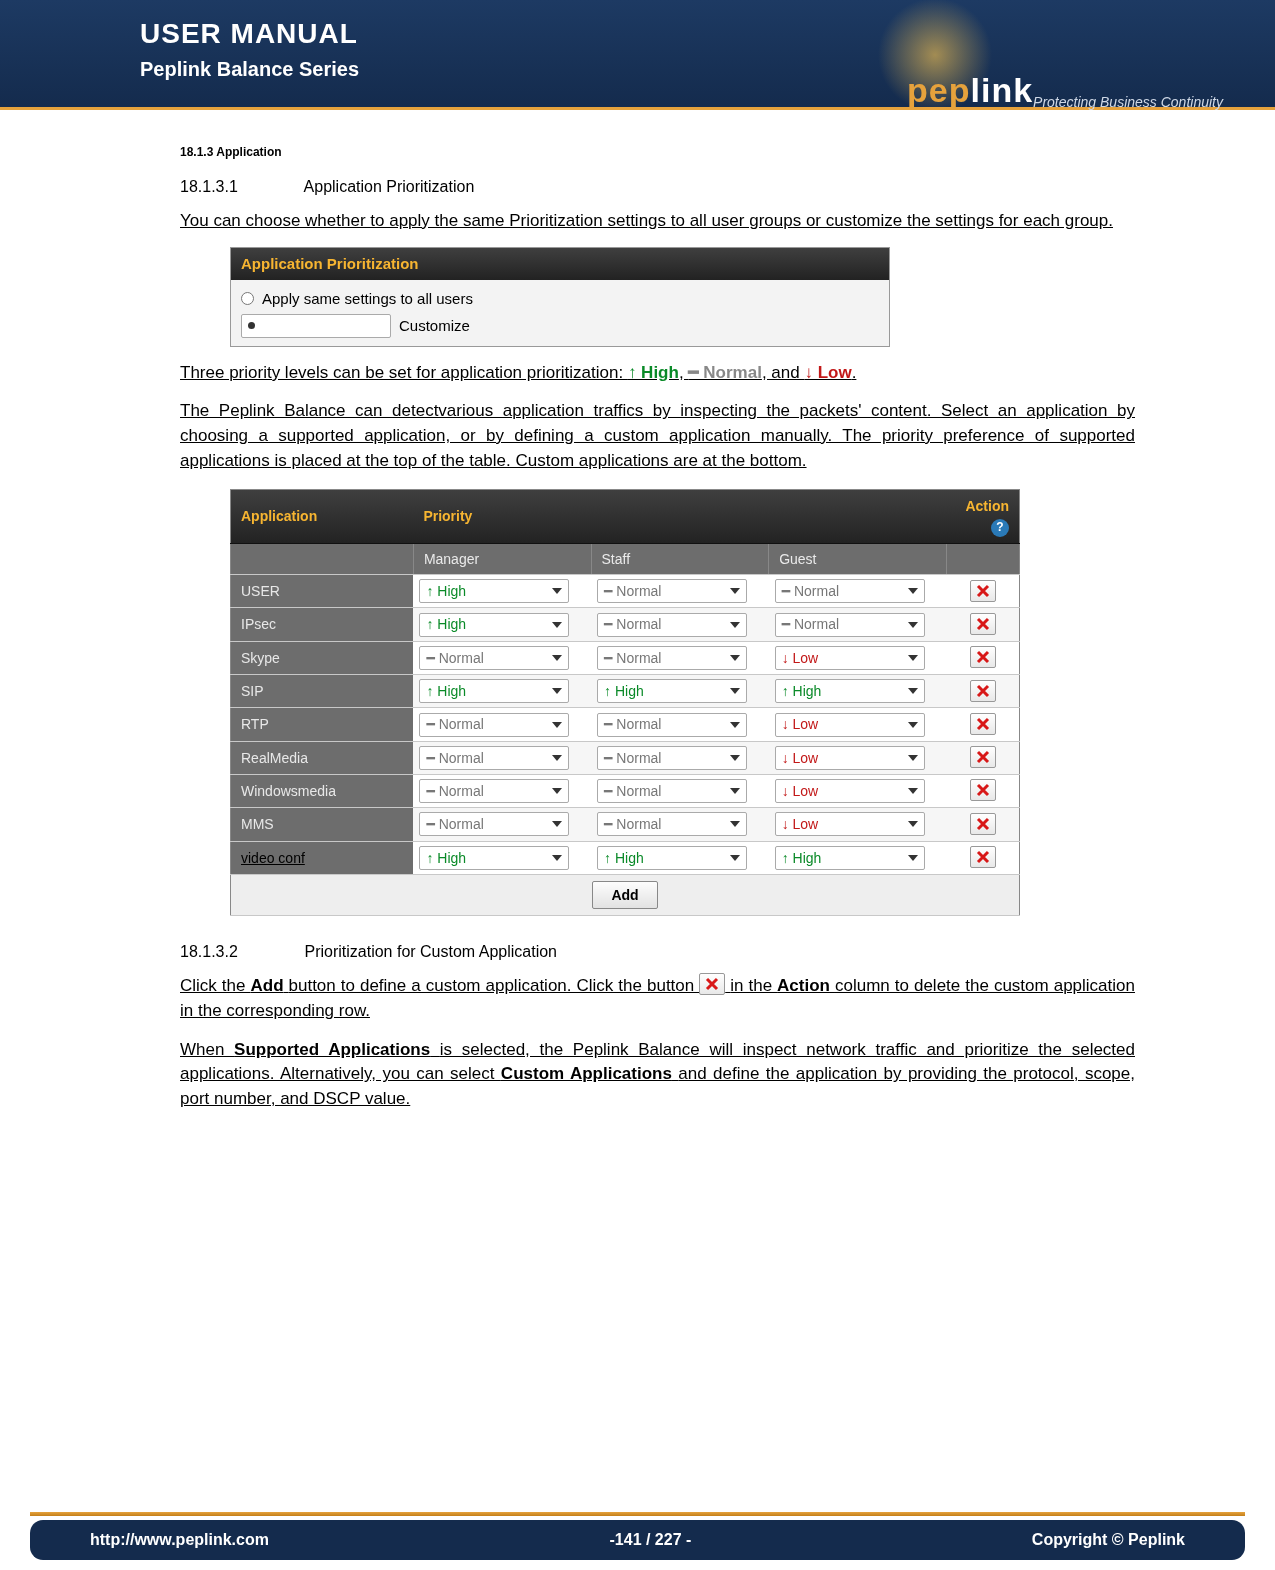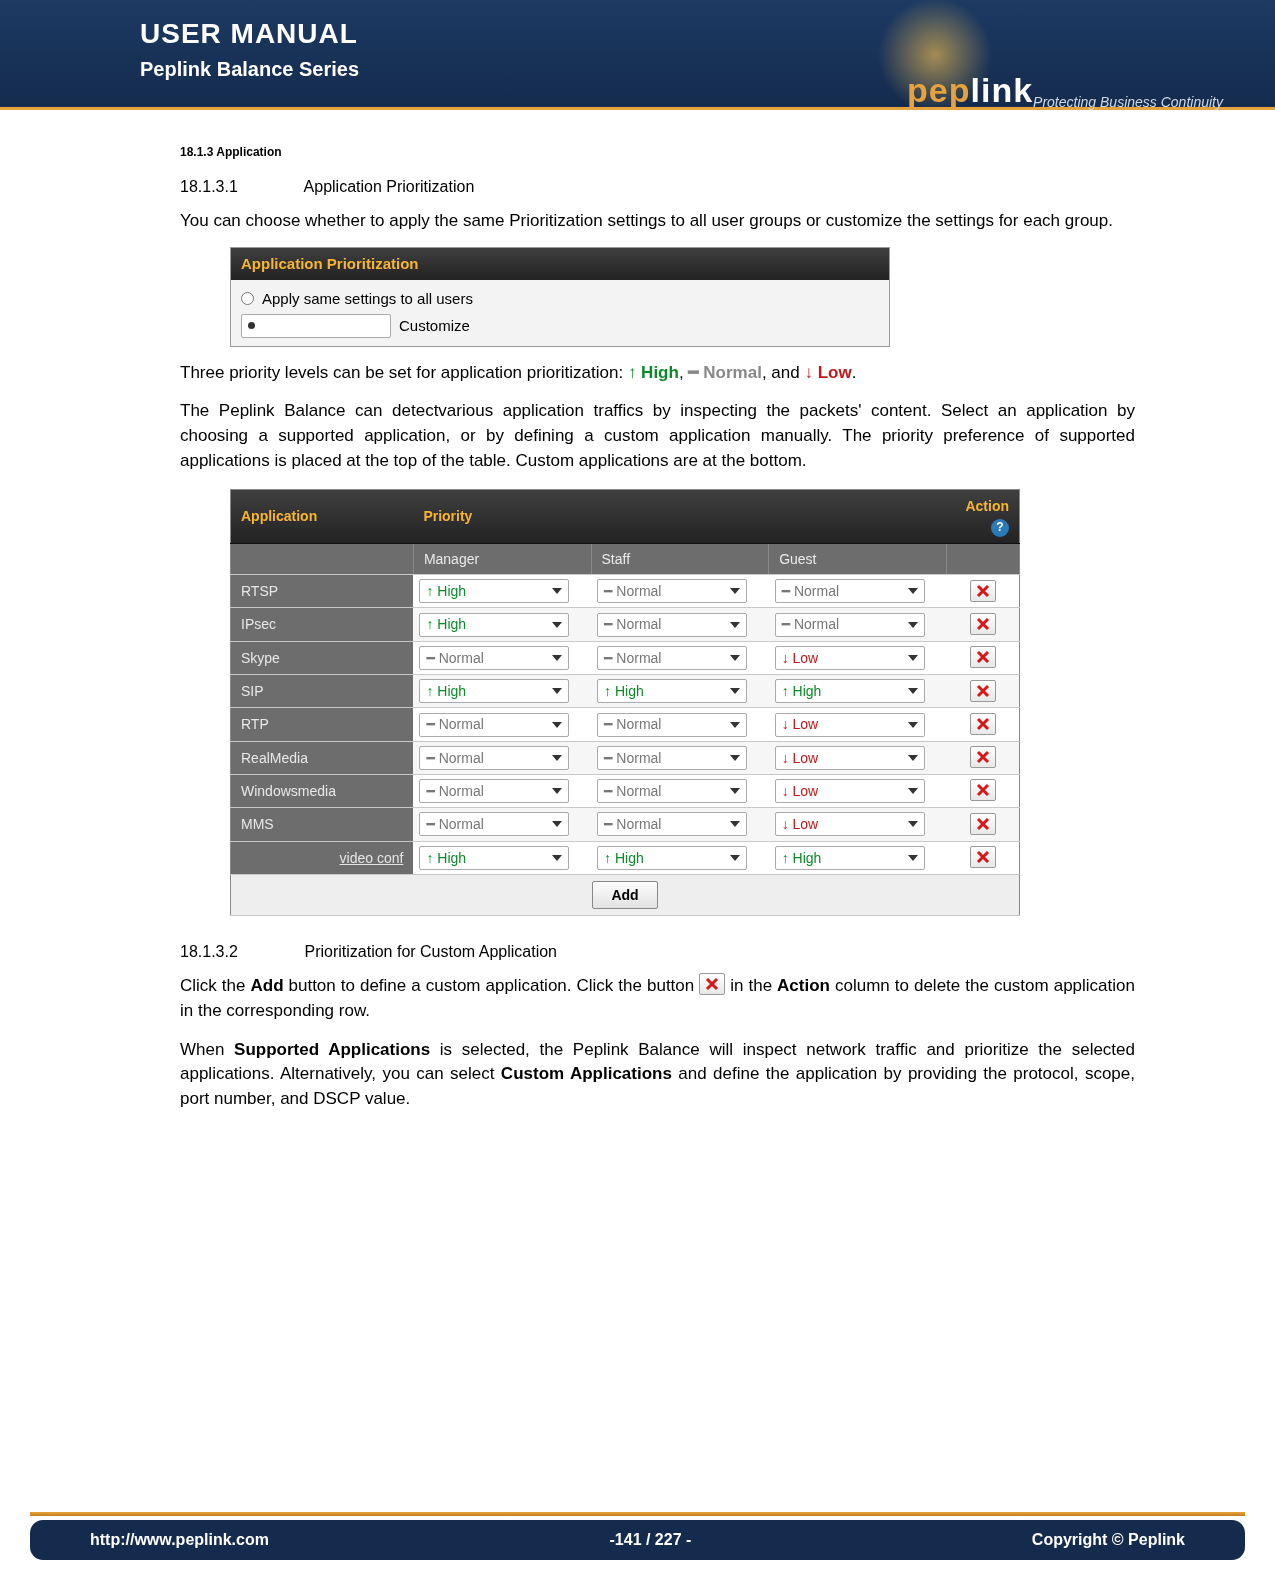--- a/index.html
+++ b/index.html
@@ -14,21 +14,21 @@
   .logo-wrap { position:absolute; right:30px; top:0; width:360px; height:110px; display:flex; flex-direction:row; align-items:flex-end; justify-content:center; color:#fff; }
   .logo-flare { position:absolute; right:280px; top:0; width:120px; height:110px; background: radial-gradient(circle at 60px 55px, rgba(255,200,80,0.6), rgba(255,200,80,0) 70%); }
   .logo-word { font-size:34px; font-weight:bold; letter-spacing:1px; }
   .logo-word .orange { color:#e6a23c; }
   .logo-tag { font-size:14px; font-style:italic; color:#cfd8e6; margin-top:2px;}
 
   .content { padding: 30px 140px 0 180px; font-size:17px; line-height:1.45; }
   .h-sec { font-size:12px; font-weight:bold; margin: 4px 0 14px 0;}
   .h-sub { font-size:16px; font-weight:normal; margin: 12px 0 10px 0;}
   .h-sub .num { display:inline-block; width:120px; }
-  p.body { margin: 8px 0 14px 0; text-align:justify;}
+  p.body { margin: 8px 0 14px 0; text-align:justify;text-decoration:underline;}
 
   
   .panel-ap { width: 660px; margin: 14px 0 14px 50px; border:1px solid #999; }
   .panel-ap .hdr { background: linear-gradient(#3f3f3f,#222); color:#f7b531; font-weight:bold; font-size:15px; padding:5px 10px; }
   .panel-ap .bodyrow { background:#f3f3f3; padding:6px 10px; font-size:15px; }
   .panel-ap .bodyrow div { display:flex; align-items:center; gap:8px; padding:2px 0;}
   .radio { width:13px; height:13px; border:1px solid #777; border-radius:50%; background:#fff; display:inline-flex; align-items:center; justify-content:center;}
   .radio.sel::after { content:""; width:7px; height:7px; border-radius:50%; background:#333; display:block;}
 
   .hi { color:#0a8a28; font-weight:bold; }
@@ -36,21 +36,21 @@
   .lo { color:#c21818; font-weight:bold; }
 
   
   .ptable { width: 790px; margin: 16px 0 24px 50px; border:1px solid #888; border-collapse:collapse; font-size:14px;}
   .ptable th, .ptable td { border-bottom:1px solid #c8c8c8; }
   .ptable .thead { background: linear-gradient(#3f3f3f,#222); color:#f7b531; font-weight:bold; }
   .ptable .thead td { padding:6px 10px; border-bottom:1px solid #111;}
   .ptable .thead .act { text-align:right; padding-right:10px;}
   .ptable .subhead td { background:#6d6d6d; color:#eaeaea; padding:5px 10px; font-size:14px; border-right:1px solid #888;}
   .ptable .appcell { background:#6d6d6d; color:#e8e8e8; width:175px; padding:6px 10px; }
-  .ptable .appcell.link { text-decoration:underline; color:#e5e5e5;text-align:right; }
+  .ptable .appcell.link { text-decoration:underline; color:#000000; }
   .ptable .pcell { background:#fff; padding:4px 6px; width:170px;}
   .ptable .acell { background:#fff; width:70px; text-align:center; padding:4px 4px;}
   .ptable tr.row:nth-child(even) .pcell, .ptable tr.row:nth-child(even) .acell { background:#f6f6f6;}
   .sel { border:1px solid #aaa; background:#fff; height:24px; width:150px; display:flex; align-items:center; justify-content:space-between; padding:0 6px; border-radius:2px;}
   .sel .txt.h { color:#0a8a28;}
   .sel .txt.n { color:#777;}
   .sel .txt.l { color:#c21818;}
   .sel .caret { width:0;height:0;border-left:5px solid transparent;border-right:5px solid transparent;border-top:6px solid #333;}
   .delbtn { display:inline-flex; width:26px; height:22px; border:1px solid #999; background:linear-gradient(#fff,#e8e8e8); align-items:center; justify-content:center; border-radius:2px;}
   .delbtn svg { width:14px; height:14px;}
@@ -130,21 +130,21 @@
     <tr class="subhead">
       <td></td>
       <td>Manager</td>
       <td>Staff</td>
       <td>Guest</td>
       <td></td>
     </tr>
     </tbody>
         <tbody id="ptbody">
           <tr class="row">
-            <td class="appcell">RTSP</td>
+            <td class="appcell">USER</td>
             <td class="pcell">
               <div class="sel">
                 <span class="txt h">↑ High</span>
                 <span class="caret"></span>
               </div>
             </td>
             <td class="pcell">
               <div class="sel">
                 <span class="txt n">━ Normal</span>
                 <span class="caret"></span>

